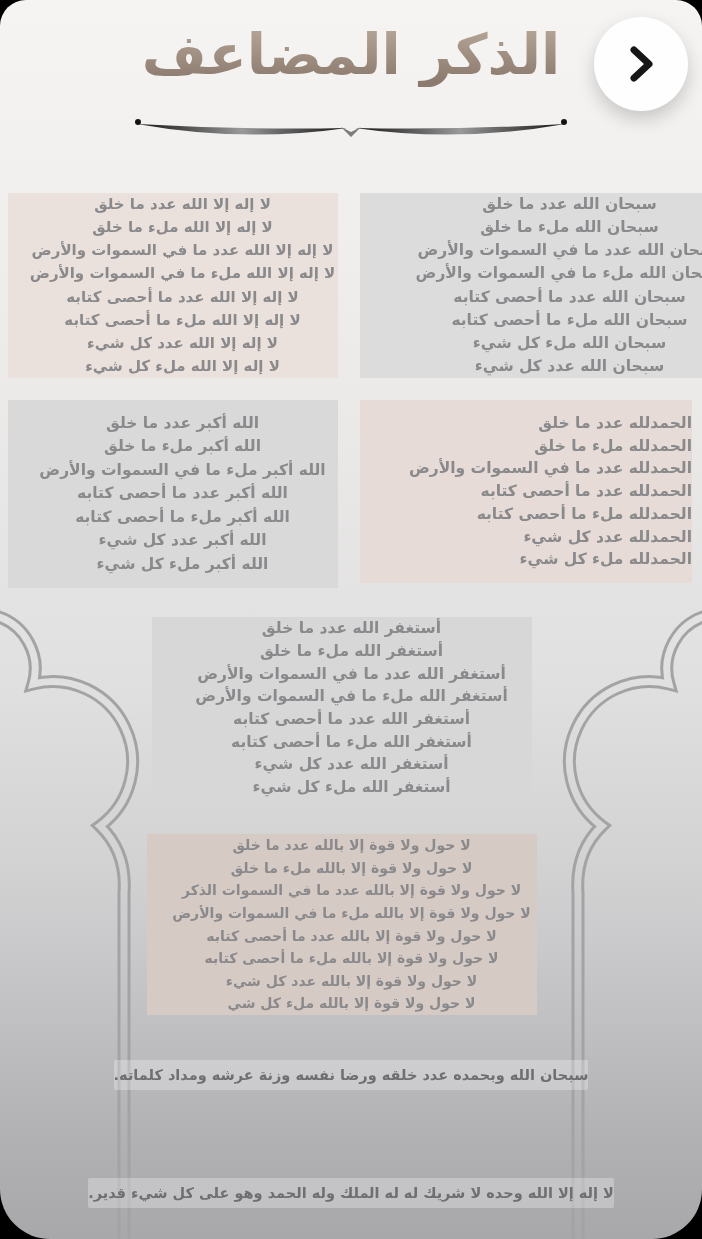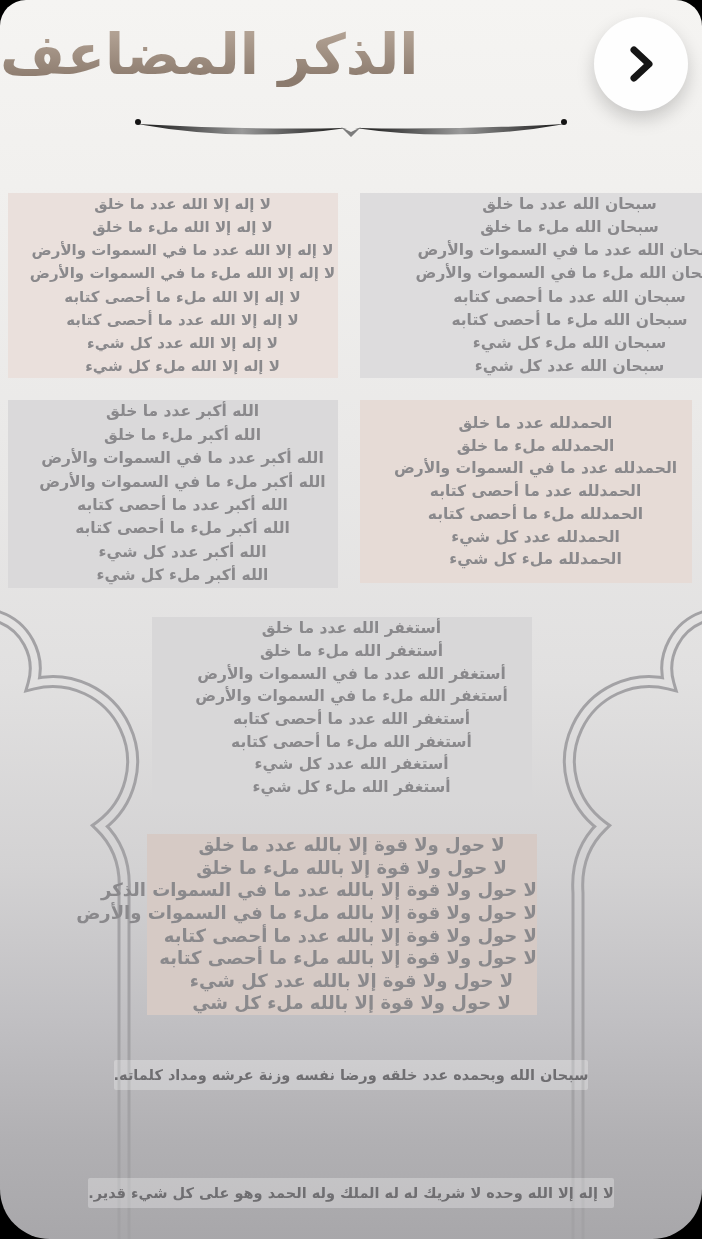--- a/index.html
+++ b/index.html
@@ -7,21 +7,21 @@
   .card{
     position:absolute;inset:0;
     border-radius:26px 26px 50px 50px;
     overflow:hidden;
     background:linear-gradient(180deg,
       #f5f4f2 0%, #f1f0ee 15%, #eae9e8 35%, #e1e0e0 55%,
       #d3d2d3 70%, #c1c0c3 82%, #b1b0b3 92%, #a8a7aa 100%);
   }
   .title{
     position:absolute;top:22px;left:0;width:100%;
-    text-align:left;font-size:56px;font-weight:bold;
+    text-align:center;font-size:56px;font-weight:bold;
     color:#9a8779;
     background:linear-gradient(180deg,#b5a597 10%,#8b7a6d 90%);
     -webkit-background-clip:text;background-clip:text;
     -webkit-text-fill-color:transparent;
     letter-spacing:0;
   }
   .flourish{position:absolute;top:109px;left:50%;transform:translateX(-50%);}
   .next-btn{
     position:absolute;left:594px;top:17px;width:94px;height:94px;
     background:#fefefe;border-radius:50%;border:none;
@@ -32,23 +32,23 @@
   .block{
     position:absolute;z-index:2;
     display:flex;flex-direction:column;justify-content:center;
     text-align:center;direction:rtl;
     font-weight:bold;color:#8a898c;
   }
   .block div{white-space:nowrap;margin-left:19px;}
   .b-tl{left:8px;top:193px;width:330px;height:185px;background:#eae0dc;font-size:15px;line-height:23.1px;}
   .b-tr{left:360px;top:193px;width:400px;height:185px;background:#dddcdd;font-size:15.5px;line-height:23.1px;}
   .b-ml{left:8px;top:400px;width:330px;height:188px;background:#dad9da;font-size:15.5px;line-height:23.4px;}
-  .b-mr{left:360px;top:400px;width:332px;height:183px;background:#e6dbd6;font-size:15.5px;line-height:22.8px;}
+  .b-mr{left:360px;top:400px;width:332px;height:183px;background:#e6dbd6;font-size:15.5px;line-height:22.8px;text-align:right;}
   .b-c1{left:152px;top:617px;width:380px;height:182px;background:#d8d7d8;font-size:15.5px;line-height:22.7px;}
-  .b-c2{left:147px;top:834px;width:390px;height:181px;background:#d6cac5;font-size:18px;line-height:22.6px;}
+  .b-c2{left:147px;top:834px;width:390px;height:181px;background:#d6cac5;font-size:14px;line-height:22.6px;}
   .footer-line{
     position:absolute;left:0;width:100%;z-index:3;
     text-align:center;direction:rtl;
   }
   .footer-line span{
     display:inline-block;padding:7px 0;border-radius:2px;
     font-size:14.5px;font-weight:bold;color:#6f6e71;white-space:nowrap;
   }
   .fl-1{top:1060px;}
   .fl-2{top:1118px;}
@@ -105,41 +105,40 @@
     <svg width="46" height="46" viewBox="0 0 46 46" aria-hidden="true">
       <polyline points="16,9 31,23 16,37" fill="none" stroke="#161616" stroke-width="7" stroke-linecap="round" stroke-linejoin="round"></polyline>
     </svg>
   </button>
 
   <div class="block b-tl">
     <div>لا إله إلا الله عدد ما خلق</div>
     <div>لا إله إلا الله ملء ما خلق</div>
     <div>لا إله إلا الله عدد ما في السموات والأرض</div>
     <div>لا إله إلا الله ملء ما في السموات والأرض</div>
+    <div>لا إله إلا الله عدد ما أحصى كتابه</div>
     <div>لا إله إلا الله ملء ما أحصى كتابه</div>
-    <div>لا إله إلا الله عدد ما أحصى كتابه</div>
     <div>لا إله إلا الله عدد كل شيء</div>
     <div>لا إله إلا الله ملء كل شيء</div>
   </div>
 
   <div class="block b-tr">
     <div>سبحان الله عدد ما خلق</div>
     <div>سبحان الله ملء ما خلق</div>
     <div>سبحان الله عدد ما في السموات والأرض</div>
     <div>سبحان الله ملء ما في السموات والأرض</div>
     <div>سبحان الله عدد ما أحصى كتابه</div>
     <div>سبحان الله ملء ما أحصى كتابه</div>
     <div>سبحان الله ملء كل شيء</div>
     <div>سبحان الله عدد كل شيء</div>
   </div>
 
   <div class="block b-ml">
     <div>الله أكبر عدد ما خلق</div>
     <div>الله أكبر ملء ما خلق</div>
-    <div>الله أكبر عدد ما في السموات والأرض</div>
     <div>الله أكبر ملء ما في السموات والأرض</div>
     <div>الله أكبر عدد ما أحصى كتابه</div>
     <div>الله أكبر ملء ما أحصى كتابه</div>
     <div>الله أكبر عدد كل شيء</div>
     <div>الله أكبر ملء كل شيء</div>
   </div>
 
   <div class="block b-mr">
     <div>الحمدلله عدد ما خلق</div>
     <div>الحمدلله ملء ما خلق</div>

